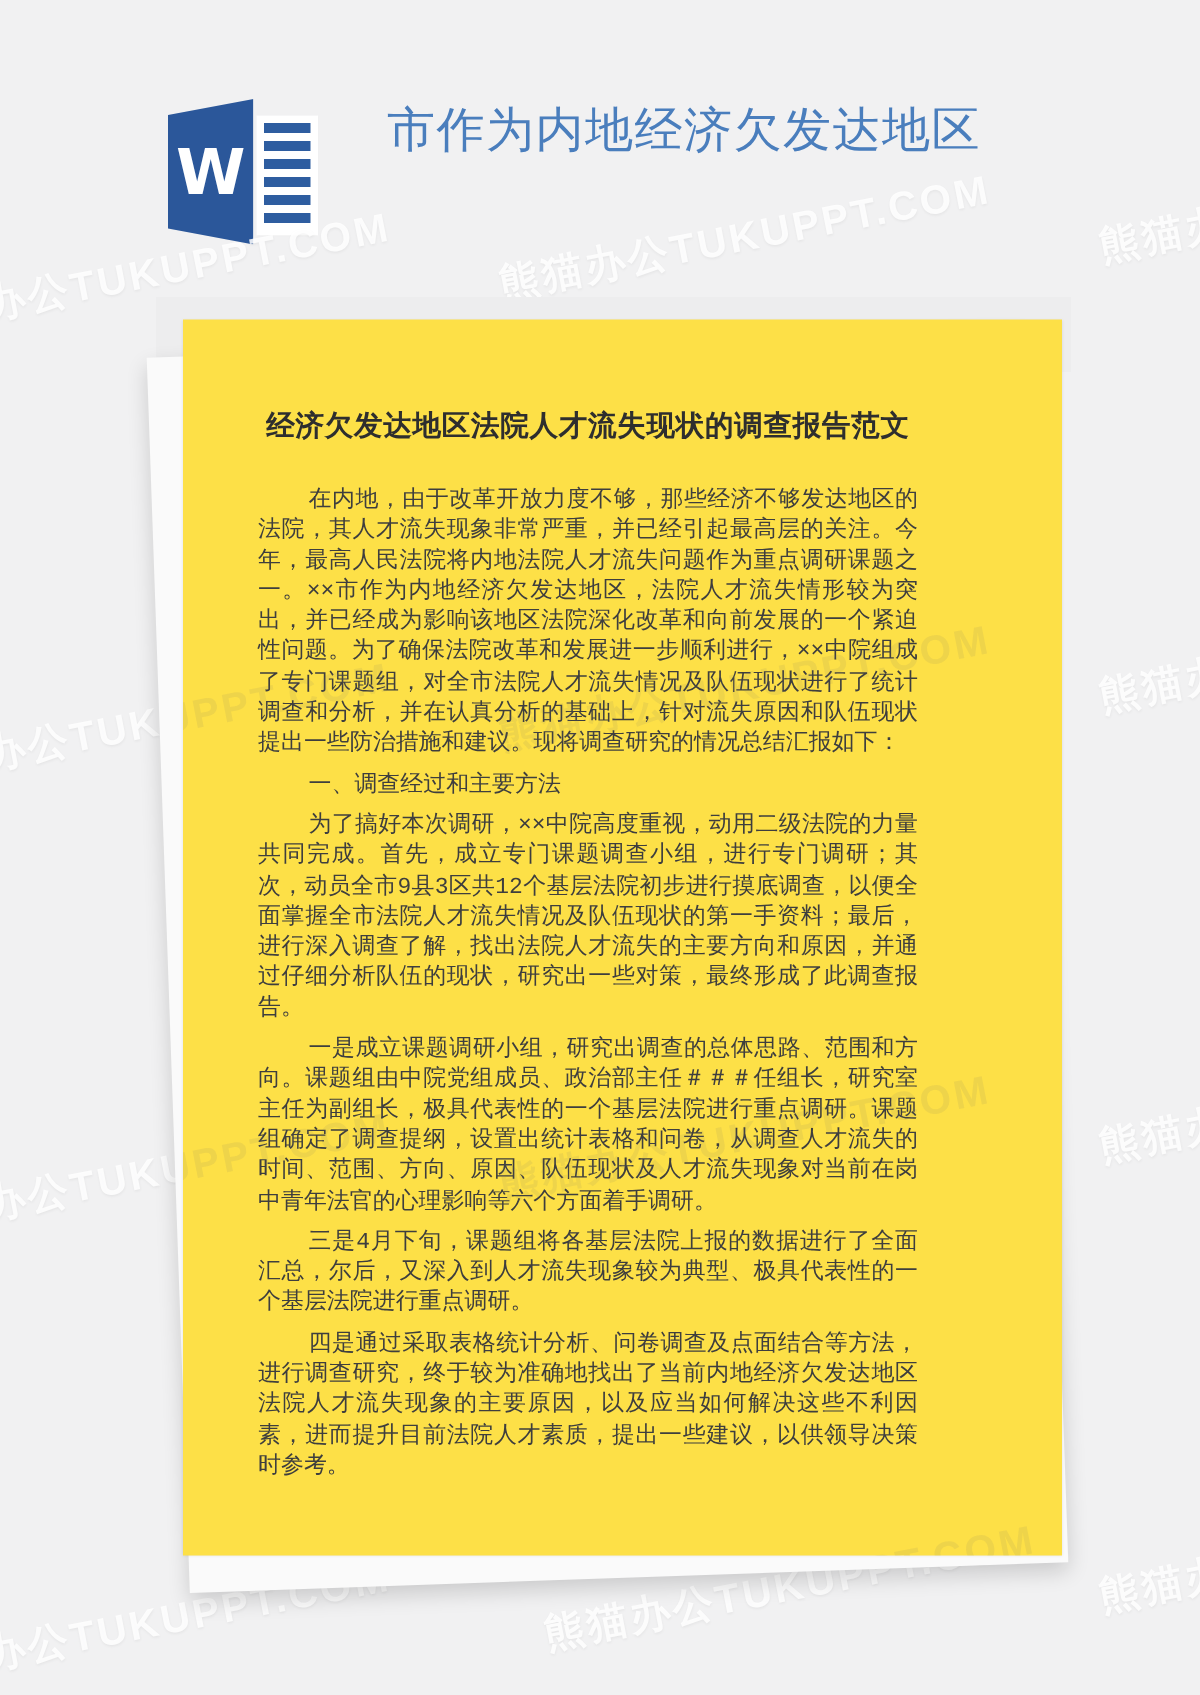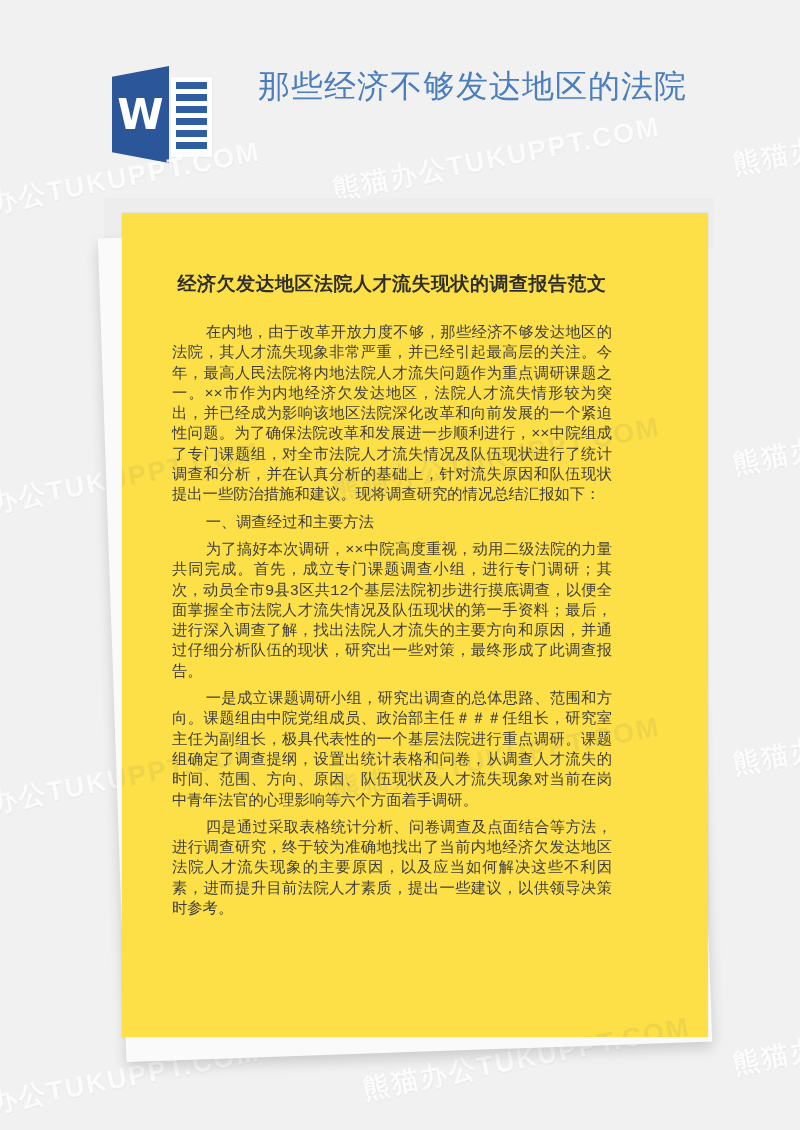--- a/index.html
+++ b/index.html
@@ -95,21 +95,21 @@
 <div class="header">
   <div class="word-icon">
     <div class="back-page">
       <div class="stripes"></div>
     </div>
     <div class="front-panel">
       <span class="w-letter">W</span>
     </div>
   </div>
   <div class="header-title">
-    <div>那些经济不够发达地区的法院</div>
+    <div>市作为内地经济欠发达地区</div>
   </div>
 </div>
 
 <div class="bg-watermarks" id="bg-watermarks">
     <div class="wm-tile" style="left: -70px; top: 165px;">熊猫办公TUKUPPT.COM</div>
     <div class="wm-tile" style="left: 330px; top: 140px;">熊猫办公TUKUPPT.COM</div>
     <div class="wm-tile" style="left: 730px; top: 115px;">熊猫办公TUKUPPT.COM</div>
     <div class="wm-tile" style="left: -70px; top: 465px;">熊猫办公TUKUPPT.COM</div>
     <div class="wm-tile" style="left: 330px; top: 440px;">熊猫办公TUKUPPT.COM</div>
     <div class="wm-tile" style="left: 730px; top: 415px;">熊猫办公TUKUPPT.COM</div>
@@ -123,20 +123,21 @@
 
 <div class="sheet3"></div>
 <div class="sheet2"></div>
 
 <div class="sheet1">
   <div class="doc-title">经济欠发达地区法院人才流失现状的调查报告范文</div>
   <div class="doc-block">在内地，由于改革开放力度不够，那些经济不够发达地区的法院，其人才流失现象非常严重，并已经引起最高层的关注。今年，最高人民法院将内地法院人才流失问题作为重点调研课题之一。××市作为内地经济欠发达地区，法院人才流失情形较为突出，并已经成为影响该地区法院深化改革和向前发展的一个紧迫性问题。为了确保法院改革和发展进一步顺利进行，××中院组成了专门课题组，对全市法院人才流失情况及队伍现状进行了统计调查和分析，并在认真分析的基础上，针对流失原因和队伍现状提出一些防治措施和建议。现将调查研究的情况总结汇报如下：</div>
   <div class="doc-block">一、调查经过和主要方法</div>
   <div class="doc-block">为了搞好本次调研，××中院高度重视，动用二级法院的力量共同完成。首先，成立专门课题调查小组，进行专门调研；其次，动员全市9县3区共12个基层法院初步进行摸底调查，以便全面掌握全市法院人才流失情况及队伍现状的第一手资料；最后，进行深入调查了解，找出法院人才流失的主要方向和原因，并通过仔细分析队伍的现状，研究出一些对策，最终形成了此调查报告。</div>
   <div class="doc-block">一是成立课题调研小组，研究出调查的总体思路、范围和方向。课题组由中院党组成员、政治部主任＃＃＃任组长，研究室主任为副组长，极具代表性的一个基层法院进行重点调研。课题组确定了调查提纲，设置出统计表格和问卷，从调查人才流失的时间、范围、方向、原因、队伍现状及人才流失现象对当前在岗中青年法官的心理影响等六个方面着手调研。</div>
+  <div class="doc-block">三是4月下旬，课题组将各基层法院上报的数据进行了全面汇总，尔后，又深入到人才流失现象较为典型、极具代表性的一个基层法院进行重点调研。</div>
   <div class="doc-block">四是通过采取表格统计分析、问卷调查及点面结合等方法，进行调查研究，终于较为准确地找出了当前内地经济欠发达地区法院人才流失现象的主要原因，以及应当如何解决这些不利因素，进而提升目前法院人才素质，提出一些建议，以供领导决策时参考。</div>
 
   <div class="page-watermarks" id="page-watermarks">
       <div class="wm-tile" style="left: -192px; top: -48px;">熊猫办公TUKUPPT.COM</div>
       <div class="wm-tile" style="left: -192px; top: 252px;">熊猫办公TUKUPPT.COM</div>
       <div class="wm-tile" style="left: 208px; top: 227px;">熊猫办公TUKUPPT.COM</div>
       <div class="wm-tile" style="left: -192px; top: 552px;">熊猫办公TUKUPPT.COM</div>
       <div class="wm-tile" style="left: 208px; top: 527px;">熊猫办公TUKUPPT.COM</div>
       <div class="wm-tile" style="left: -192px; top: 852px;">熊猫办公TUKUPPT.COM</div>
       <div class="wm-tile" style="left: 238px; top: 827px;">熊猫办公TUKUPPT.COM</div>

